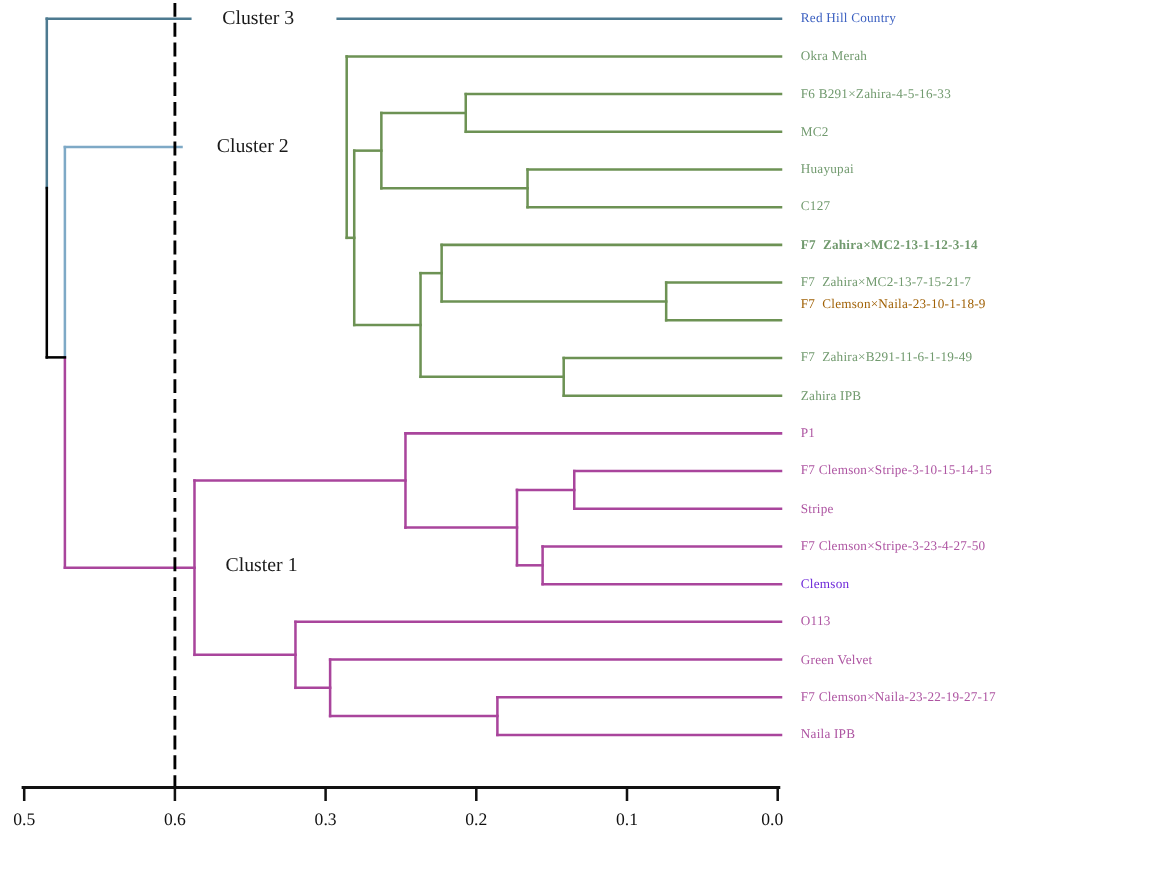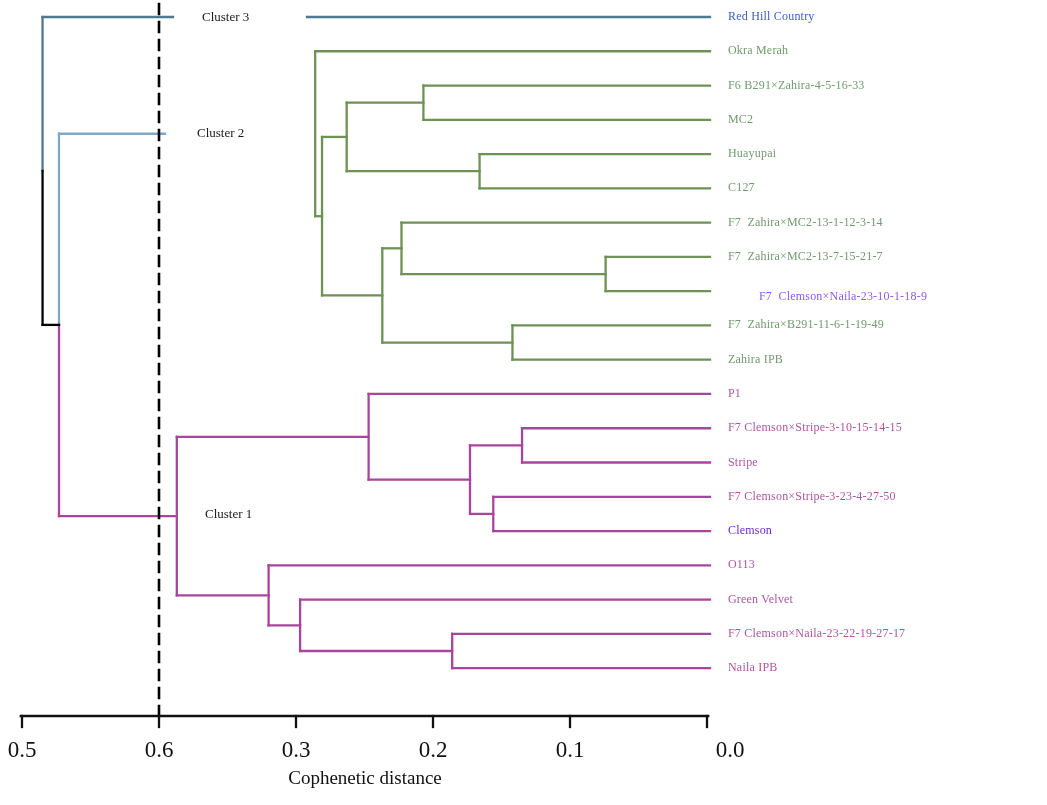--- a/index.html
+++ b/index.html
@@ -15,28 +15,28 @@
   .leaf-label{
     position:absolute;
     transform:translateY(-52%);
     font-size:12px;
     white-space:pre;
     letter-spacing:0.2px;
   }
   .cluster-ann{
     position:absolute;
     transform:translateY(-52%);
-    font-size:13px;
+    font-size:18px;
     color:#1a1a1a;
     white-space:pre;
   }
   .tick-label{
     position:absolute;
     transform:translateX(-50%);
-    font-size:23px;
+    font-size:16px;
     color:#111111;
   }
   .axis-title{
     position:absolute;
     left:0;top:767px;
     width:730px;
     text-align:center;
     font-size:19px;
     color:#111111;
   }
@@ -115,23 +115,23 @@
       <line x1="570" y1="716" x2="570" y2="727" stroke="#111111" stroke-width="2.3" stroke-linecap="square"></line>
       <line x1="707" y1="716" x2="707" y2="727" stroke="#111111" stroke-width="2.3" stroke-linecap="square"></line>
     </svg>
   <div class="layer" id="labels-layer">
       <div class="leaf-label" style="left: 728px; top: 17px; color: rgb(58, 95, 192);">Red Hill Country</div>
       <div class="leaf-label" style="left: 728px; top: 51.27px; color: rgb(113, 154, 110);">Okra Merah</div>
       <div class="leaf-label" style="left: 728px; top: 85.54px; color: rgb(113, 154, 110);">F6 B291×Zahira-4-5-16-33</div>
       <div class="leaf-label" style="left: 728px; top: 119.81px; color: rgb(113, 154, 110);">MC2</div>
       <div class="leaf-label" style="left: 728px; top: 154.08px; color: rgb(113, 154, 110);">Huayupai</div>
       <div class="leaf-label" style="left: 728px; top: 188.35px; color: rgb(113, 154, 110);">C127</div>
-      <div class="leaf-label" style="left: 728px; top: 222.62px; color: rgb(113, 154, 110);">F7  Zahira×MC2-13-1-12-3-14</div>
+      <div class="leaf-label" style="left: 728px; top: 222.62px; color: rgb(113, 154, 110); font-weight: bold;">F7  Zahira×MC2-13-1-12-3-14</div>
       <div class="leaf-label" style="left: 728px; top: 256.89px; color: rgb(113, 154, 110);">F7  Zahira×MC2-13-7-15-21-7</div>
-      <div class="leaf-label" style="left: 728px; top: 297px; color: #8b5cf6; margin-left: 31px;">F7  Clemson×Naila-23-10-1-18-9</div>
+      <div class="leaf-label" style="left: 728px; top: 277px; color: #a16207;">F7  Clemson×Naila-23-10-1-18-9</div>
       <div class="leaf-label" style="left: 728px; top: 325.43px; color: rgb(113, 154, 110);">F7  Zahira×B291-11-6-1-19-49</div>
       <div class="leaf-label" style="left: 728px; top: 359.7px; color: rgb(113, 154, 110);">Zahira IPB</div>
       <div class="leaf-label" style="left: 728px; top: 393.97px; color: rgb(174, 85, 162);">P1</div>
       <div class="leaf-label" style="left: 728px; top: 428.24px; color: rgb(174, 85, 162);">F7 Clemson×Stripe-3-10-15-14-15</div>
       <div class="leaf-label" style="left: 728px; top: 462.51px; color: rgb(174, 85, 162);">Stripe</div>
       <div class="leaf-label" style="left: 728px; top: 496.78px; color: rgb(174, 85, 162);">F7 Clemson×Stripe-3-23-4-27-50</div>
       <div class="leaf-label" style="left: 728px; top: 531.05px; color: #6d28d9;">Clemson</div>
       <div class="leaf-label" style="left: 728px; top: 565.32px; color: rgb(174, 85, 162); font-family: Liberation Serif, serif;">O113</div>
       <div class="leaf-label" style="left: 728px; top: 599.59px; color: rgb(174, 85, 162);">Green Velvet</div>
       <div class="leaf-label" style="left: 728px; top: 633.86px; color: rgb(174, 85, 162); text-align: center;">F7 Clemson×Naila-23-22-19-27-17</div>
@@ -141,16 +141,15 @@
       <div class="cluster-ann" style="left: 202px; top: 17px;">Cluster 3</div>
       <div class="cluster-ann" style="left: 197px; top: 133px;">Cluster 2</div>
       <div class="cluster-ann" style="left: 205px; top: 514px;">Cluster 1</div>
     </div>
   <div class="layer" id="tick-layer">
       <div class="tick-label" style="left: 22px; top: 737px;">0.5</div>
       <div class="tick-label" style="left: 159px; top: 737px;">0.6</div>
       <div class="tick-label" style="left: 296px; top: 737px;">0.3</div>
       <div class="tick-label" style="left: 433px; top: 737px;">0.2</div>
       <div class="tick-label" style="left: 570px; top: 737px;">0.1</div>
-      <div class="tick-label" style="left: 730px; top: 737px; text-align: center;">0.0</div>
+      <div class="tick-label" style="left: 702px; top: 737px; text-align: center;">0.0</div>
     </div>
-  <div class="axis-title">Cophenetic distance</div>
 </div>
 
 </body></html>

